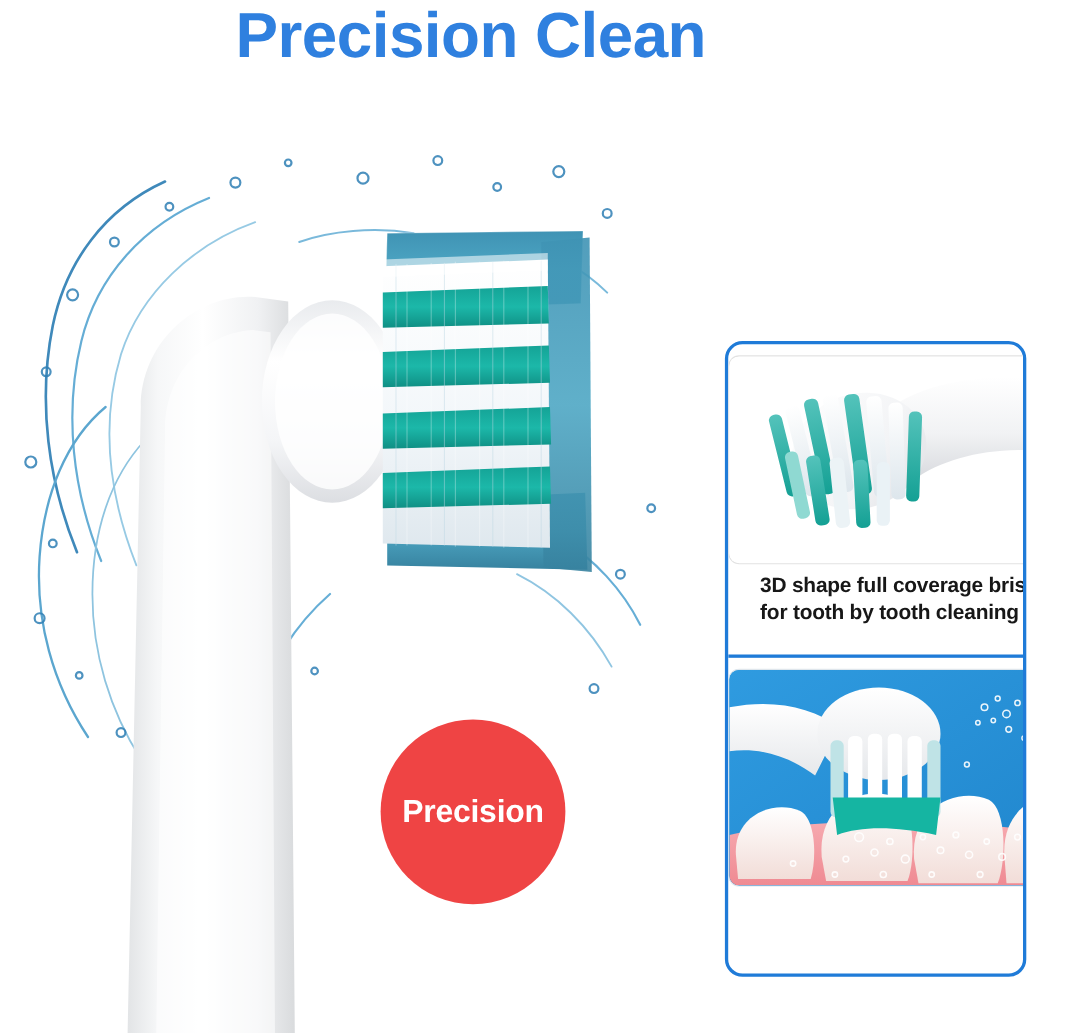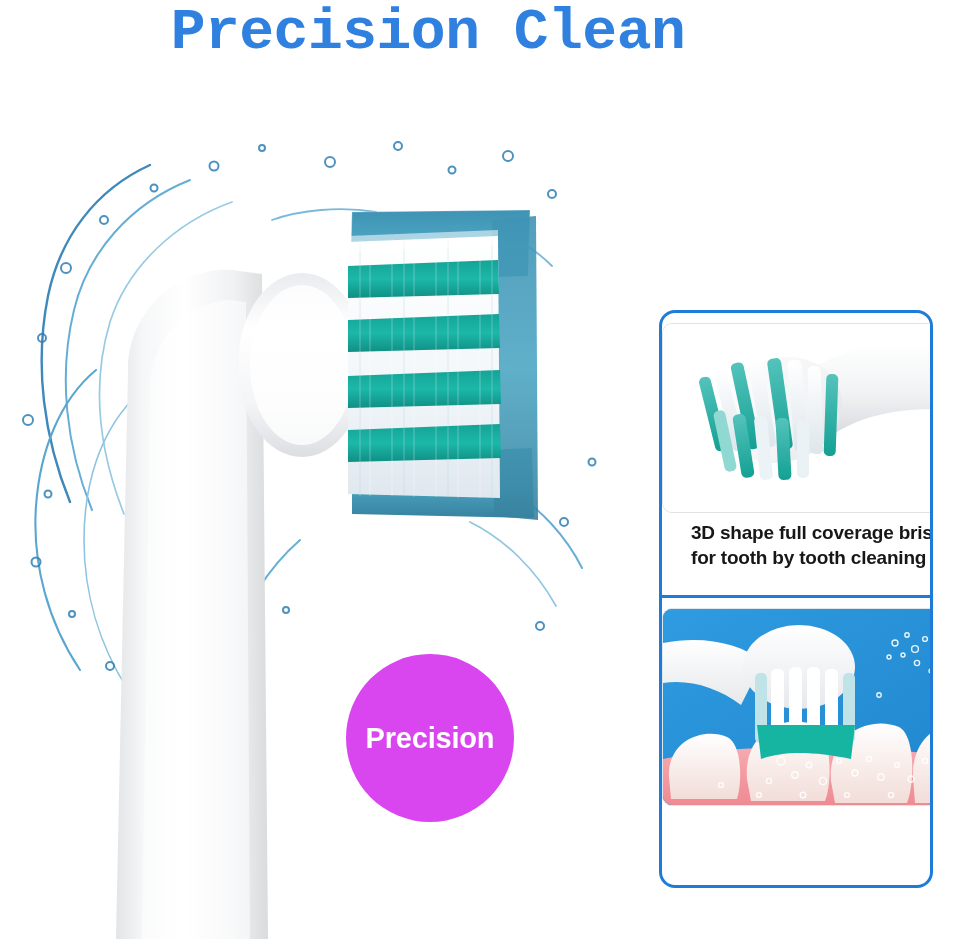--- a/index.html
+++ b/index.html
@@ -18,21 +18,21 @@
     overflow: hidden;
   }
 
   
   #title {
     position: absolute;
     left: 0;
     top: 2px;
     width: 856px;
     text-align: center;
-    font-family: Liberation Mono, monospace;
+    font-family: Liberation Sans, sans-serif;
     font-size: 58px;
     font-weight: bold;
     letter-spacing: -0.5px;
     color: #2f80df;
     line-height: 62px;
     white-space: nowrap;
   }
 
   
   #hero {
@@ -45,21 +45,21 @@
   #hero svg { display: block; }
 
   
   #badge {
     position: absolute;
     left: 346px;
     top: 654px;
     width: 168px;
     height: 168px;
     border-radius: 50%;
-    background: #d946ef;
+    background: #ef4444;
     display: flex;
     flex-direction: row;
     align-items: center;
     justify-content: center;
     box-sizing: border-box;
   }
   #badge .l1 {
     color: #ffffff;
     font-size: 29px;
     font-weight: bold;

